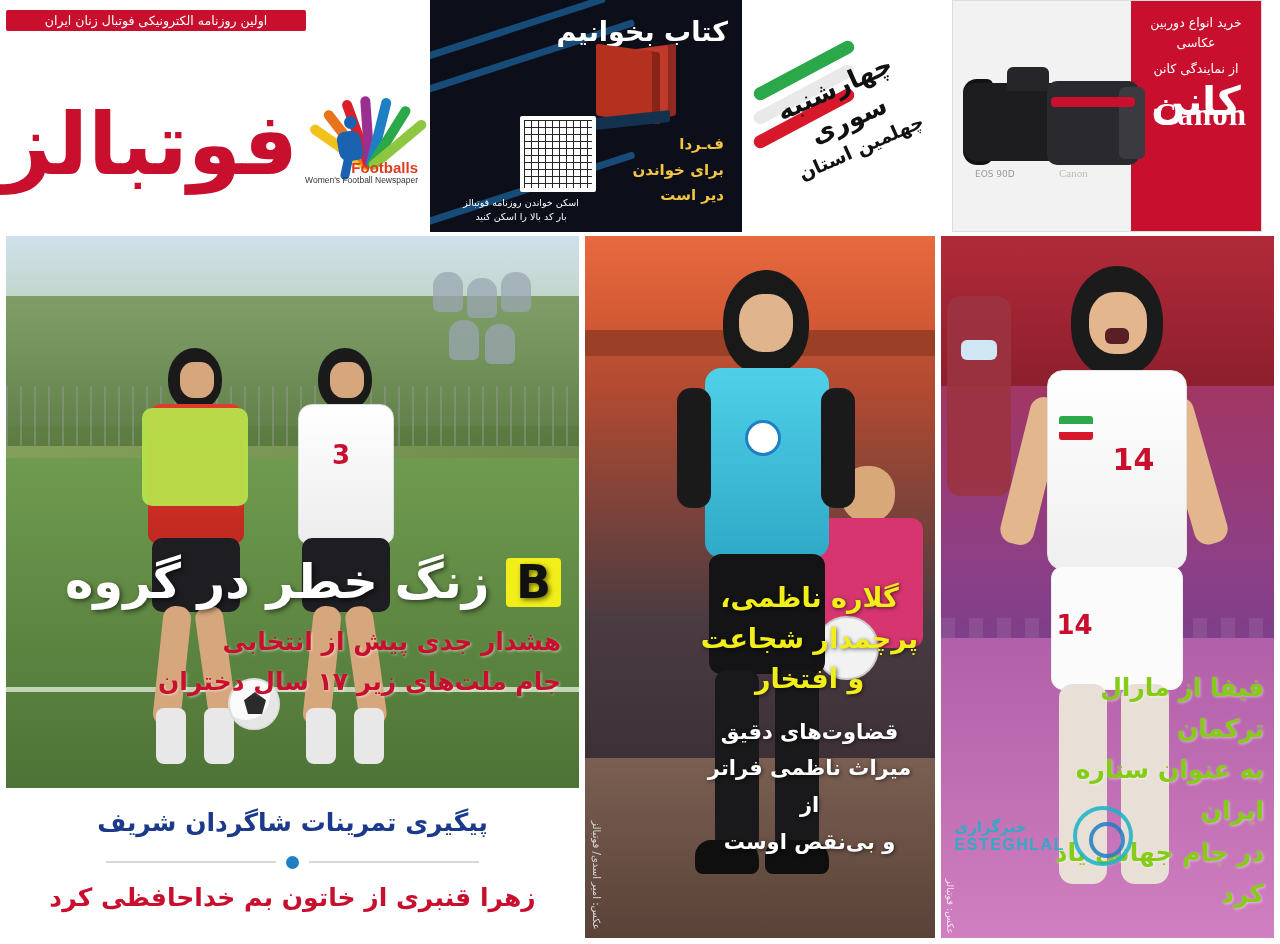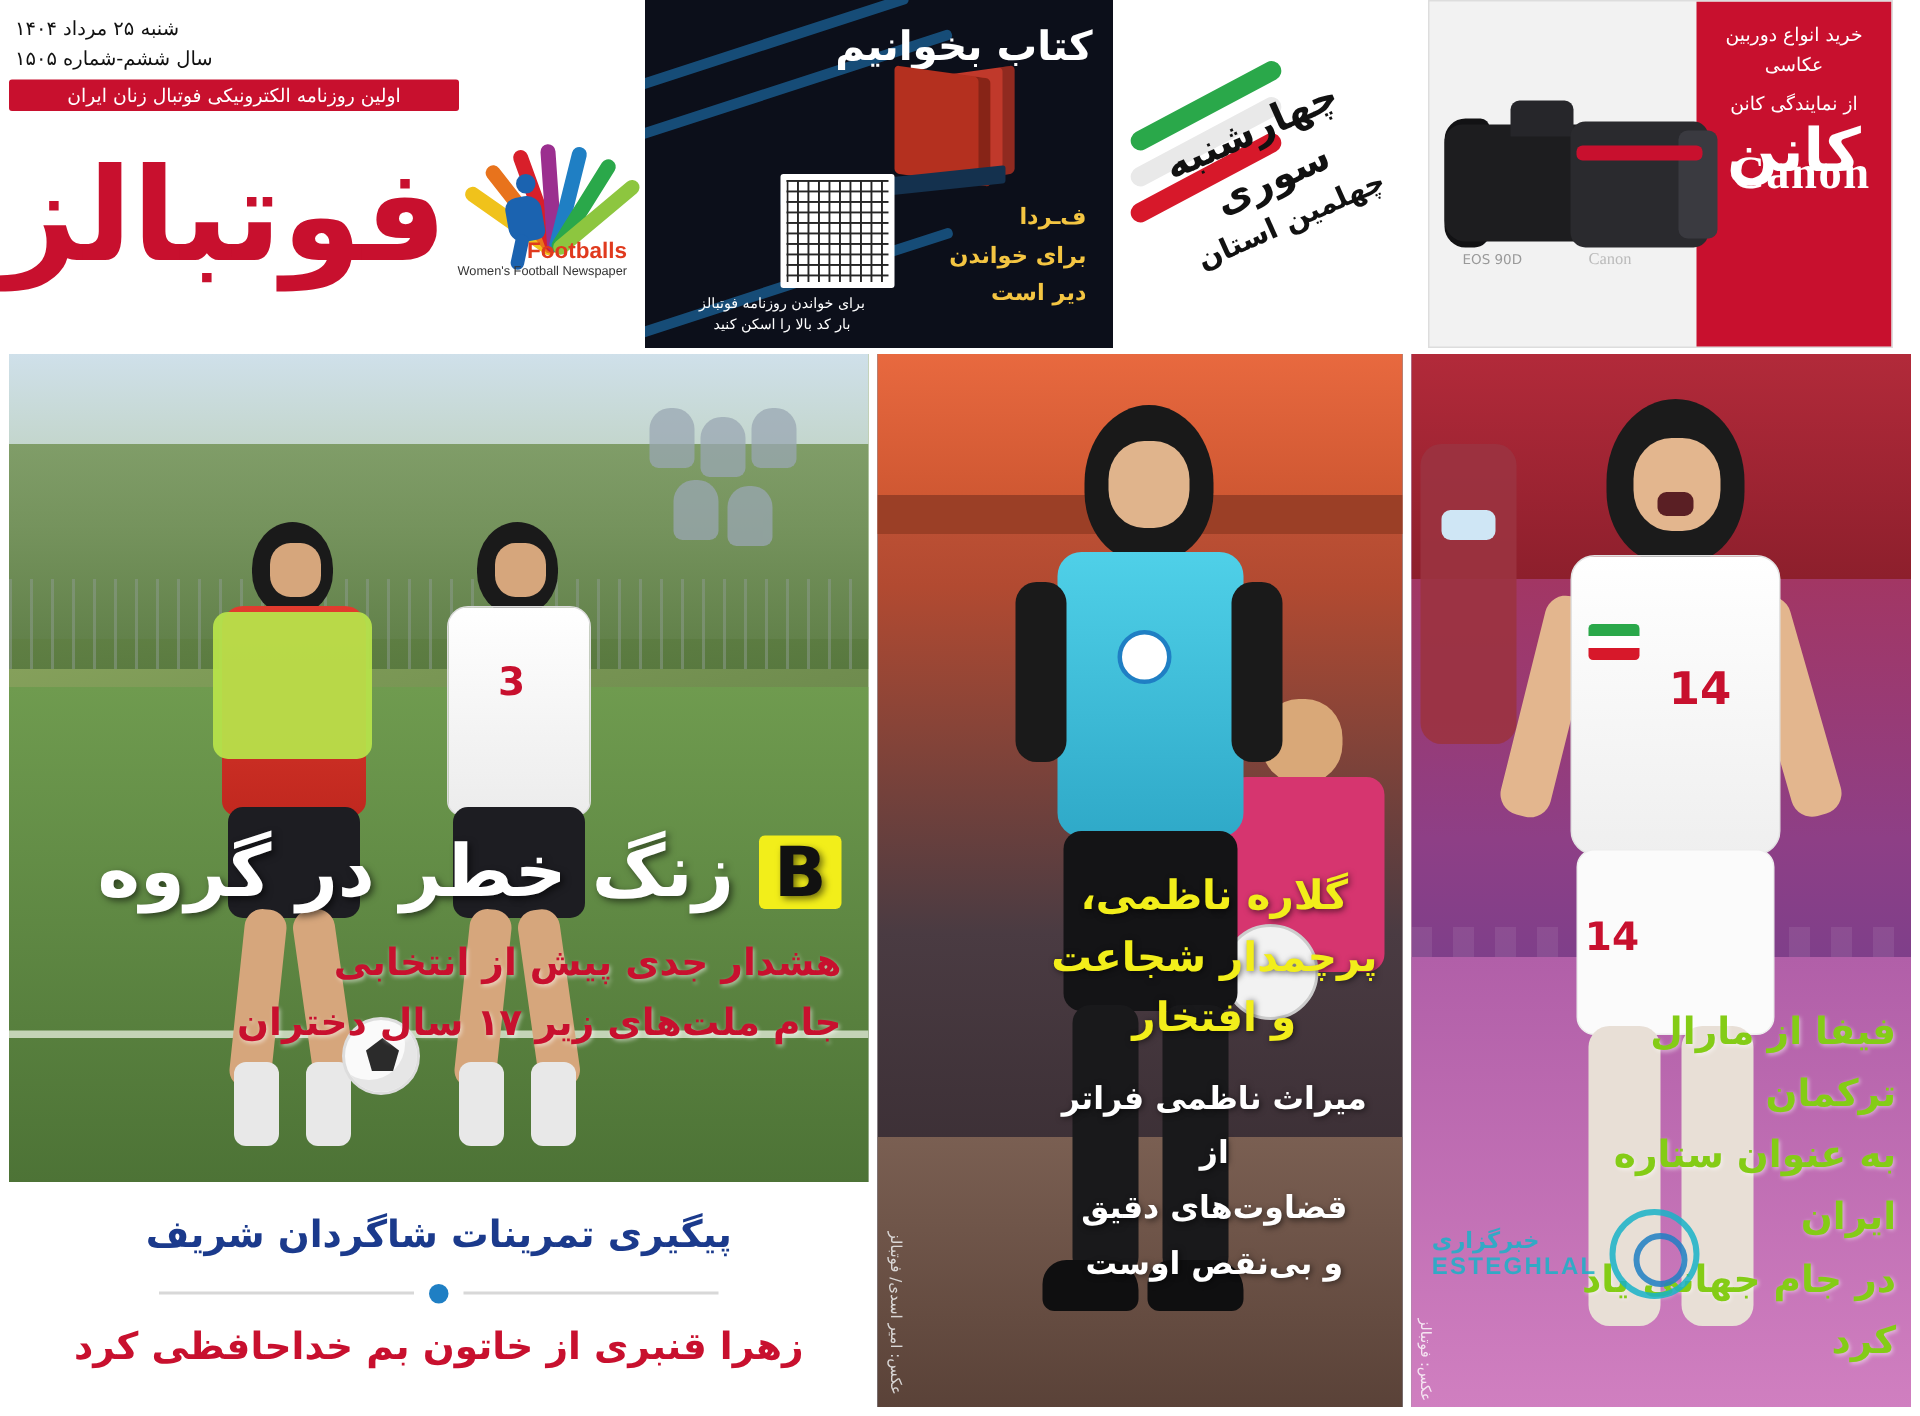--- a/index.html
+++ b/index.html
@@ -387,24 +387,20 @@
   }
 </style>
 </head>
 <body>
 
 <div class="page">
 
   <div class="masthead">
 
     <div class="logo-block">
-      <div class="date-line">
-        <div>شنبه ۲۵ مرداد ۱۴۰۴</div>
-        <div>سال ششم-شماره ۱۵۰۵</div>
-      </div>
       <div class="tagline">اولین روزنامه الکترونیکی فوتبال زنان ایران</div>
 
       <div class="wordmark-row">
         <div class="wordmark">فوتبالز</div>
         <div class="figure-mark">
           <div class="fan">
             <span style="background:#f0c21b; transform:rotate(-55deg);"></span>
             <span style="background:#e8731c; transform:rotate(-38deg);"></span>
             <span style="background:#d81f2a; transform:rotate(-20deg);"></span>
             <span style="background:#9b2f8f; transform:rotate(-4deg);"></span>
@@ -438,21 +434,21 @@
       <div class="sub">
         <div>ف‌ـردا</div>
         <div>برای خواندن</div>
         <div>دیر است</div>
       </div>
       <div class="qr-wrap">
         <div class="qr">
             <div class="grid"></div>
           </div>
         <div class="qr-cap">
-          <div>برای خواندن روزنامه فوتبالز</div>
+          <div>اسکن خواندن روزنامه فوتبالز</div>
           <div>بار کد بالا را اسکن کنید</div>
         </div>
       </div>
     </div>
 
     <div class="prov-ad">
       <div class="flag-swoosh">
         <i style="top:10px; background:#2aa84a;"></i>
         <i style="top:34px; background:#e9e9e9;"></i>
         <i style="top:58px; background:#d7182a;"></i>
@@ -567,22 +563,22 @@
           <div class="shoe l"></div>
             <div class="shoe r"></div>
         </div>
       </div>
       <div class="mid-head">
         <div class="mid-title">
           <div>گلاره ناظمی،</div>
           <div>پرچمدار شجاعت و افتخار</div>
         </div>
         <div class="mid-sub">
+          <div>قضاوت‌های دقیق</div>
           <div>میراث ناظمی فراتر از</div>
-          <div>قضاوت‌های دقیق</div>
           <div>و بی‌نقص اوست</div>
         </div>
       </div>
       <div class="photo-credit">عکس: امیر اسدی/ فوتبالز</div>
     </div>
 
     <div class="col-left">
       <div class="fut-photo">
         <div class="fut-board"></div>
         <div class="fut-textbg"></div>

